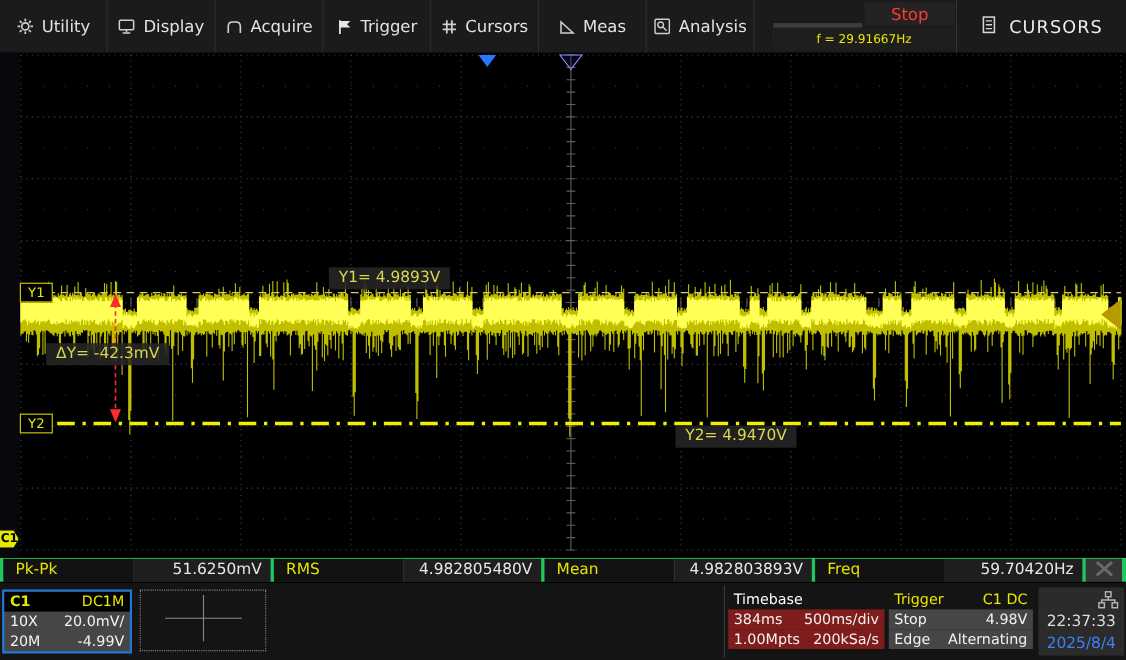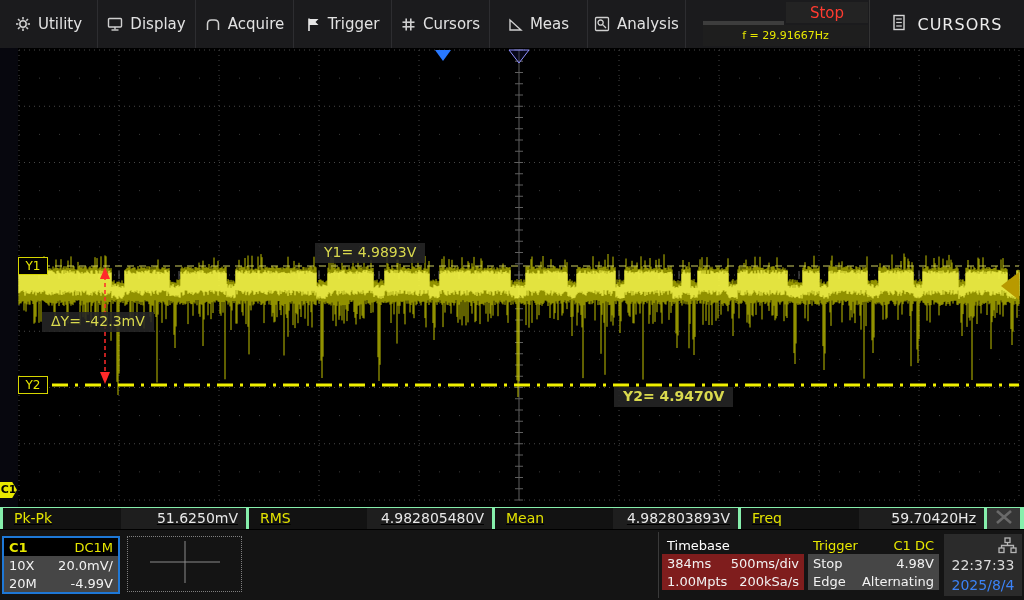--- a/index.html
+++ b/index.html
@@ -14,21 +14,21 @@
   .trig-freq{position:absolute;left:0;top:23px;width:165px;height:21px;background:#1e1e1e;color:#e8e800;font-size:11px;display:flex;align-items:center;justify-content:center;}
   .panel-title{position:absolute;left:869px;top:0;width:155px;height:48px;border-left:1px solid #333;display:flex;align-items:center;justify-content:center;gap:11px;color:#ededed;font-size:16px;letter-spacing:1px;}
   
   .scope{position:relative;width:1024px;height:459px;background:#000;}
   .edge-strip{position:absolute;left:0;top:0;width:18px;height:100%;background:#07070e;}
   #scope-svg{position:absolute;left:0;top:0;}
   .cursor-tag{position:absolute;left:18px;width:28px;height:16px;border:1px solid #d6d600;background:#000;color:#e8e800;font-size:12px;line-height:16px;text-align:center;z-index:3;}
   .readout{position:absolute;height:17px;line-height:17px;background:rgba(38,38,38,.88);color:#d9d94e;font-size:14px;padding:1px 9px 2px;white-space:nowrap;z-index:3;}
   .ground-tag{position:absolute;left:0;top:434px;width:17px;height:16px;background:#e8e800;color:#000;font-size:11px;font-weight:bold;line-height:16px;text-align:center;clip-path:polygon(0 0,72% 0,100% 50%,72% 100%,0 100%);z-index:3;}
   
-  .measure-bar{display:flex;height:22px;background:#86efac;gap:3px;padding:1px 0 0 3px;box-sizing:border-box;text-decoration:underline;}
+  .measure-bar{display:flex;height:22px;background:#22c55e;gap:3px;padding:1px 0 0 3px;box-sizing:border-box;}
   .m-cell{display:flex;width:243px;}
   .m-label{flex:0 0 118px;background:#121212;color:#e3e300;font-size:14px;line-height:21px;padding-left:11px;box-sizing:border-box;}
   .m-value{flex:1;background:#1e1e1e;color:#e8e8e8;font-size:14px;line-height:21px;text-align:right;padding-right:8px;}
   .m-close{width:33px;background:#363636;display:flex;align-items:center;justify-content:center;}
   
   .bottom-bar{position:relative;height:71px;background:#141414;border-top:1px solid #000;box-sizing:border-box;}
   .box-head{height:18px;background:#000;display:flex;justify-content:space-between;align-items:center;padding:0 5px;font-size:13px;}
   .box-row{height:18px;display:flex;justify-content:space-between;align-items:center;padding:0 5px;font-size:13px;color:#f2f2f2;}
   .ch-box{position:absolute;left:2px;top:6px;width:114px;height:54px;border:2px solid #1e78d7;background:#464646;}
   .ch-box .box-head span{color:#e8e800;}
@@ -284,23 +284,23 @@
         <line x1="105" x2="105" y1="228" y2="328" stroke="#ff2a2a" stroke-width="1.5" stroke-dasharray="4,3"></line>
         <polygon points="105,219 100,231 110,231" fill="#ff2a2a"></polygon>
         <polygon points="105,336 100,324 110,324" fill="#ff2a2a"></polygon>
         <polygon points="435,2 451,2 443,13" fill="#2979ff"></polygon>
         <polygon points="509,2 529,2 519,15" fill="rgba(20,20,70,0.35)" stroke="#8f8fff" stroke-width="1"></polygon>
         <polygon points="1019,224 1019,252 1001,238" fill="#b89a00"></polygon>
       </g>
   </svg>
   <div class="cursor-tag" style="top:209px;">Y1</div>
   <div class="cursor-tag" style="top:328px;">Y2</div>
-  <div class="readout" style="left:315px;top:195px;text-align:center;">Y1= 4.9893V</div>
+  <div class="readout" style="left:299px;top:195px;text-align:center;">Y1= 4.9893V</div>
   <div class="readout" style="left:42px;top:264px;">ΔY= -42.3mV</div>
-  <div class="readout" style="left:614px;top:339px;font-weight:bold;">Y2= 4.9470V</div>
+  <div class="readout" style="left:614px;top:339px;">Y2= 4.9470V</div>
   <div class="ground-tag">C1</div>
 </section>
 
 <section class="measure-bar">
   <div class="m-cell">
     <span class="m-label">Pk-Pk</span>
     <span class="m-value">51.6250mV</span>
   </div>
   <div class="m-cell">
     <span class="m-label">RMS</span>

